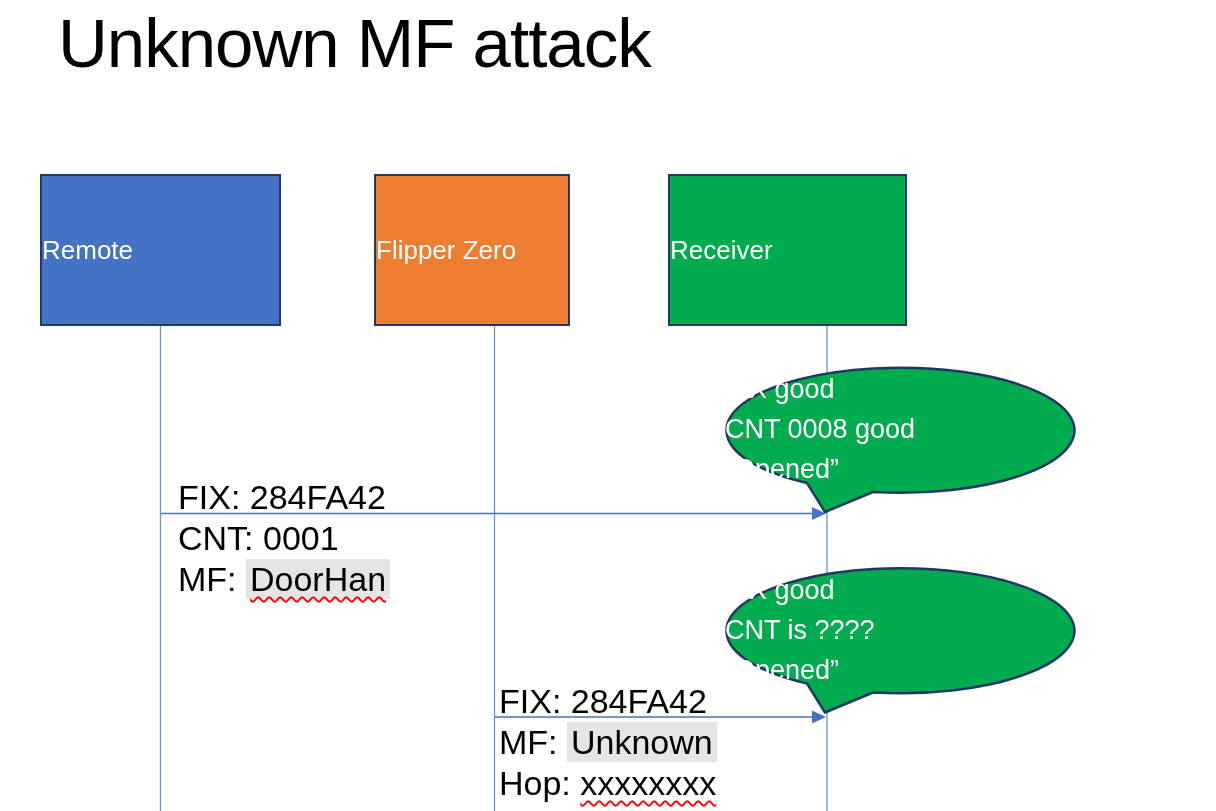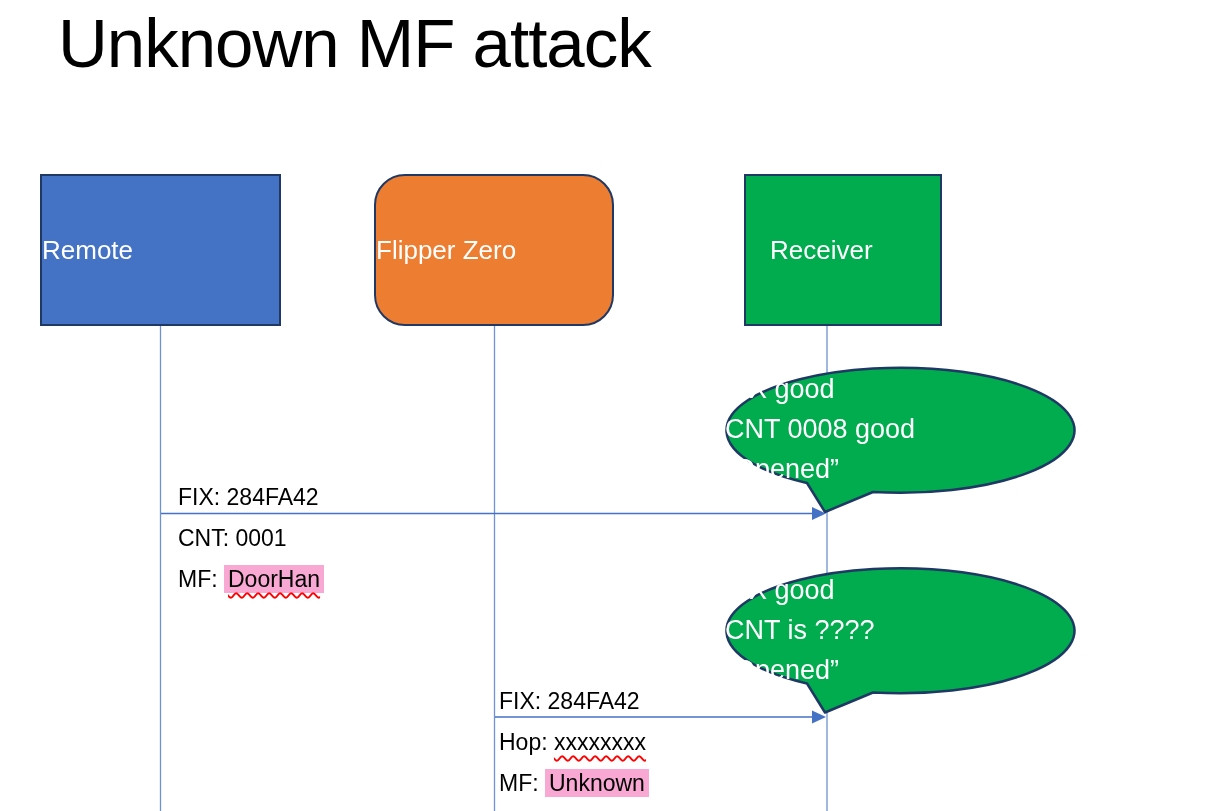--- a/index.html
+++ b/index.html
@@ -15,40 +15,40 @@
     font-size:69px;font-weight:300;letter-spacing:-1px;
     color:#000;line-height:1.05;white-space:nowrap;
   }
   .actor{
     position:absolute;top:174px;height:152px;
     border:2.5px solid #1F3864;box-sizing:border-box;
     display:flex;align-items:center;
     color:#fff;font-size:26px;
   }
   .actor.remote  {left:40px; width:241px;background:#4472C4;}
-  .actor.flipper {left:374px;width:240px;background:#ED7D31;border-radius:31px;}
-  .actor.receiver{left:744px;width:198px;background:#00AC4E;padding-left:24px;}
+  .actor.flipper {left:374px;width:196px;background:#ED7D31;}
+  .actor.receiver{left:668px;width:239px;background:#00AC4E;}
   svg.overlay{position:absolute;left:0;top:0;width:1216px;height:811px;}
   .lifeline{stroke:#6E93CF;stroke-width:1.3;}
   .msgline{stroke:#4472C4;stroke-width:1.7;}
   .arrowhead{fill:#4472C4;stroke:none;}
   .bubble{fill:#00AC4E;stroke:#1F3864;stroke-width:2.5;stroke-linejoin:round;}
   .callout-text{
     position:absolute;left:725px;width:348px;
     color:#fff;font-size:27px;line-height:40px;
   }
   .callout-text.first {top:369px;}
   .callout-text.second{top:570px;}
   .msg{
-    position:absolute;font-size:23px;line-height:41px;color:#000;
+    position:absolute;font-size:34px;line-height:41px;color:#000;
     white-space:nowrap;
   }
   .msg.first {left:178px;top:477px;}
   .msg.second{left:499px;top:681px;}
-  .hl{background:#f9a8d4;padding:1px 4px;}
+  .hl{background:#e5e5e5;padding:1px 4px;}
   .squiggle{
     text-decoration-line:underline;
     text-decoration-style:wavy;
     text-decoration-color:#FF0000;
     text-decoration-thickness:2px;
     text-underline-offset:5px;
   }
 </style>
 </head>
 <body>
@@ -95,17 +95,17 @@
   </div>
 
   <div class="msg first">
     <div>FIX: 284FA42</div>
     <div>CNT: 0001</div>
     <div><span>MF: </span><span class="hl squiggle">DoorHan</span></div>
   </div>
 
   <div class="msg second">
     <div>FIX: 284FA42</div>
+    <div><span>MF: </span><span class="hl">Unknown</span></div>
     <div><span>Hop: </span><span class="squiggle">xxxxxxxx</span></div>
-    <div><span>MF: </span><span class="hl">Unknown</span></div>
   </div>
 
 </div>
 
 </body></html>

